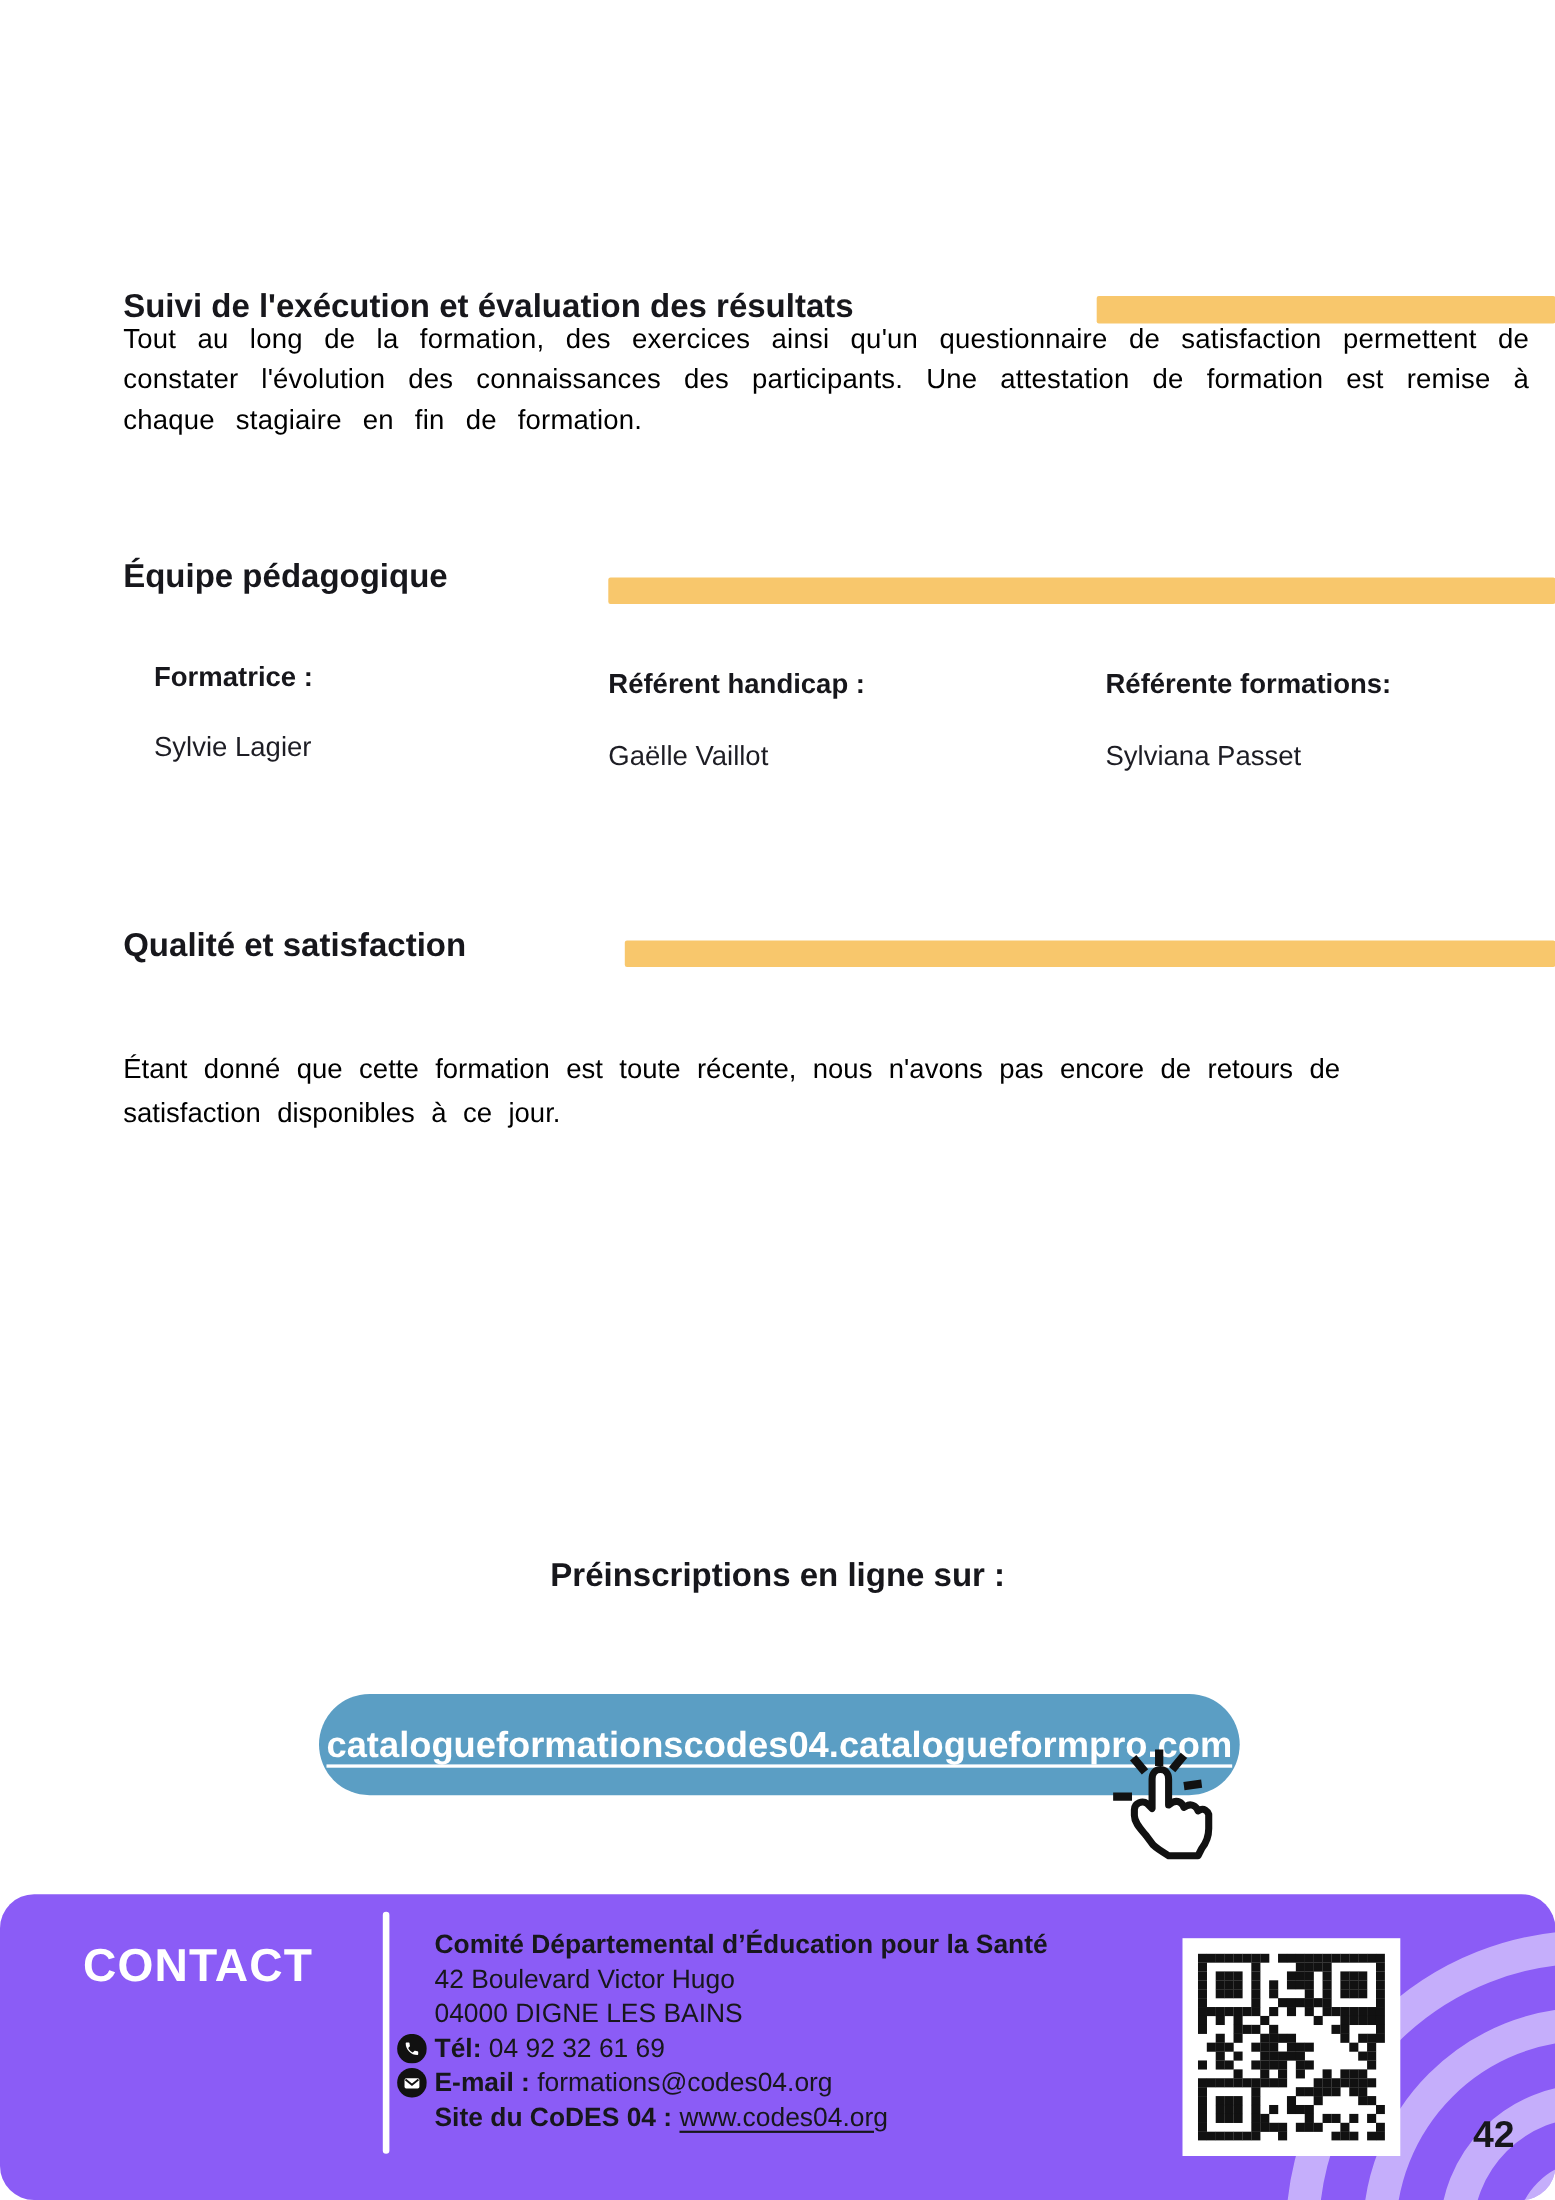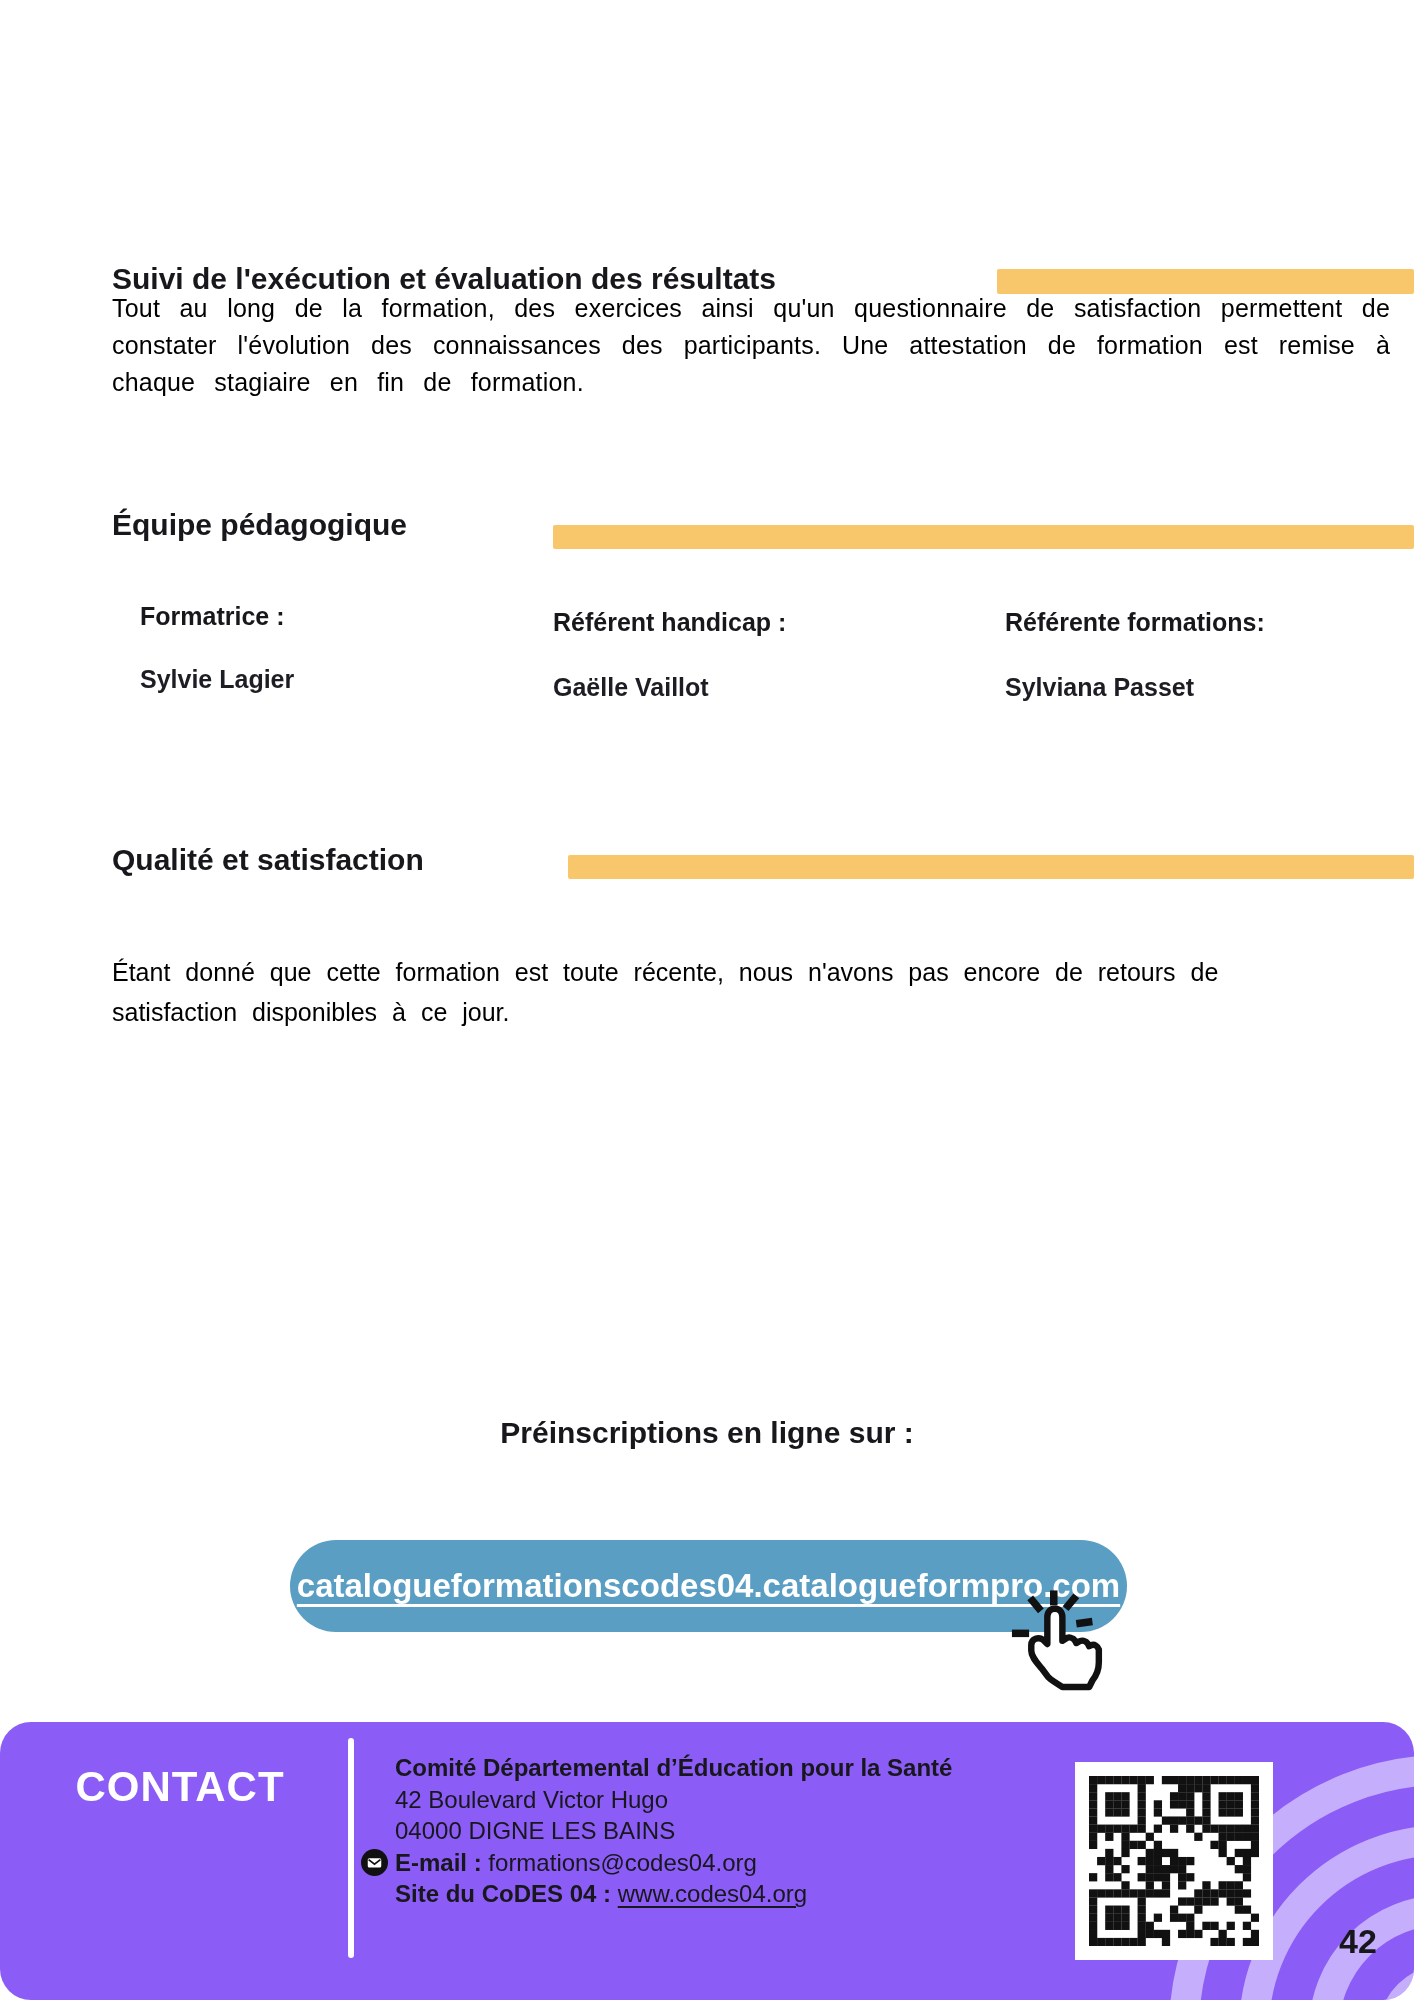--- a/index.html
+++ b/index.html
@@ -26,21 +26,21 @@
   .bar{position:absolute;background:#f8c76c;border-radius:2px;}
   .bar-suivi{left:997px;top:269px;width:417px;height:25px;}
   .bar-equipe{left:553px;top:525px;width:861px;height:24px;}
   .bar-qualite{left:568px;top:855px;width:846px;height:24px;}
   
   .para{position:absolute;font-size:25px;line-height:37px;color:#000000;}
   .para-suivi{left:112px;top:290px;width:1278px;text-align:justify;word-spacing:12px;letter-spacing:0.2px;}
   .para-qualite{left:112px;top:952px;width:1120px;line-height:40px;word-spacing:8px;}
   
   .member-role{position:absolute;font-size:25px;font-weight:800;white-space:nowrap;}
-  .member-name{position:absolute;font-size:25px;font-weight:700;white-space:nowrap;color:#1d1d24;}
+  .member-name{position:absolute;font-size:25px;font-weight:400;white-space:nowrap;color:#1d1d24;}
   
   .pre-heading{position:absolute;left:0;top:1416px;width:1414px;text-align:center;
     font-size:30px;font-weight:800;}
   .link-pill{
     position:absolute;left:290px;top:1540px;width:837px;height:92px;border-radius:46px;
     background:#5b9ec4;display:flex;align-items:center;justify-content:center;
   }
   .link-pill a{
     color:#ffffff;font-size:33px;font-weight:800;text-decoration:underline;
     text-decoration-thickness:3px;text-underline-offset:7px;white-space:nowrap;
@@ -116,20 +116,29 @@
     <div class="fring fr1"></div>
 
     <div class="contact-label">CONTACT</div>
     <div class="divider"></div>
 
     <div class="info">
       <div class="row b">Comité Départemental d’Éducation pour la Santé</div>
       <div class="row">42 Boulevard Victor Hugo</div>
       <div class="row">04000 DIGNE LES BAINS</div>
 
+      <div class="row">
+        <svg class="row-icon" viewBox="0 0 32 32">
+          <circle cx="16" cy="16" r="16" fill="#111111"></circle>
+          <path fill="#ffffff" transform="translate(7,7) scale(0.75)" d="M6.62 10.79c1.44 2.83 3.76 5.14 6.59 6.59l2.2-2.21c.27-.26.66-.35 1.01-.24 1.12.37 2.33.57 3.58.57.55 0 1 .45 1 1V20c0 .55-.45 1-1 1-9.39 0-17-7.61-17-17 0-.55.45-1 1-1h3.5c.55 0 1 .45 1 1 0 1.25.2 2.46.57 3.57.11.35.03.74-.25 1.02l-2.2 2.2z"></path>
+        </svg>
+        <span class="b">Tél:</span>
+        <span> </span>
+        <span>04 92 32 61 69</span>
+      </div>
 
       <div class="row">
         <svg class="row-icon" viewBox="0 0 32 32">
           <circle cx="16" cy="16" r="16" fill="#111111"></circle>
           <rect x="8" y="11" width="16" height="11" rx="1.8" fill="#ffffff"></rect>
           <path d="M9 12.5 L16 18 L23 12.5" stroke="#111111" stroke-width="2" fill="none"></path>
         </svg>
         <span class="b">E-mail :</span>
         <span> </span>
         <span>formations@codes04.org</span>

